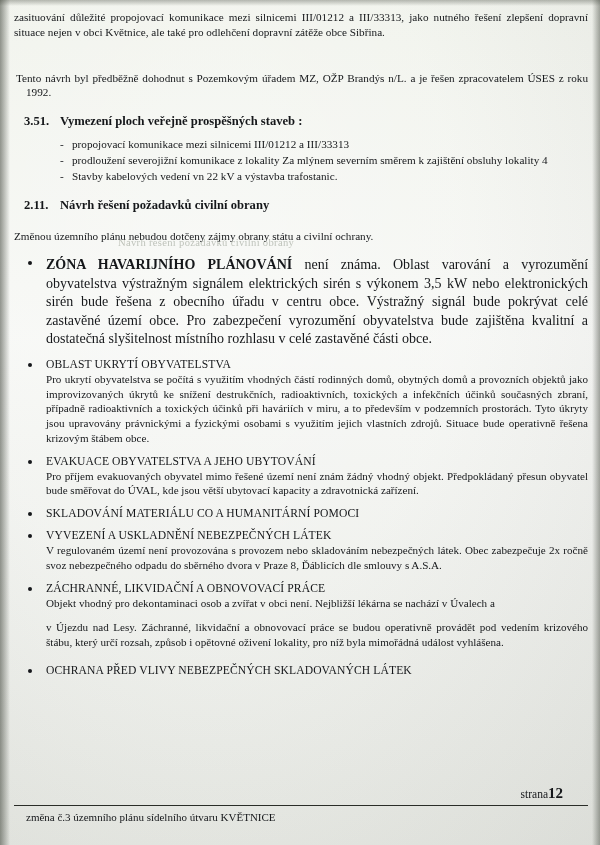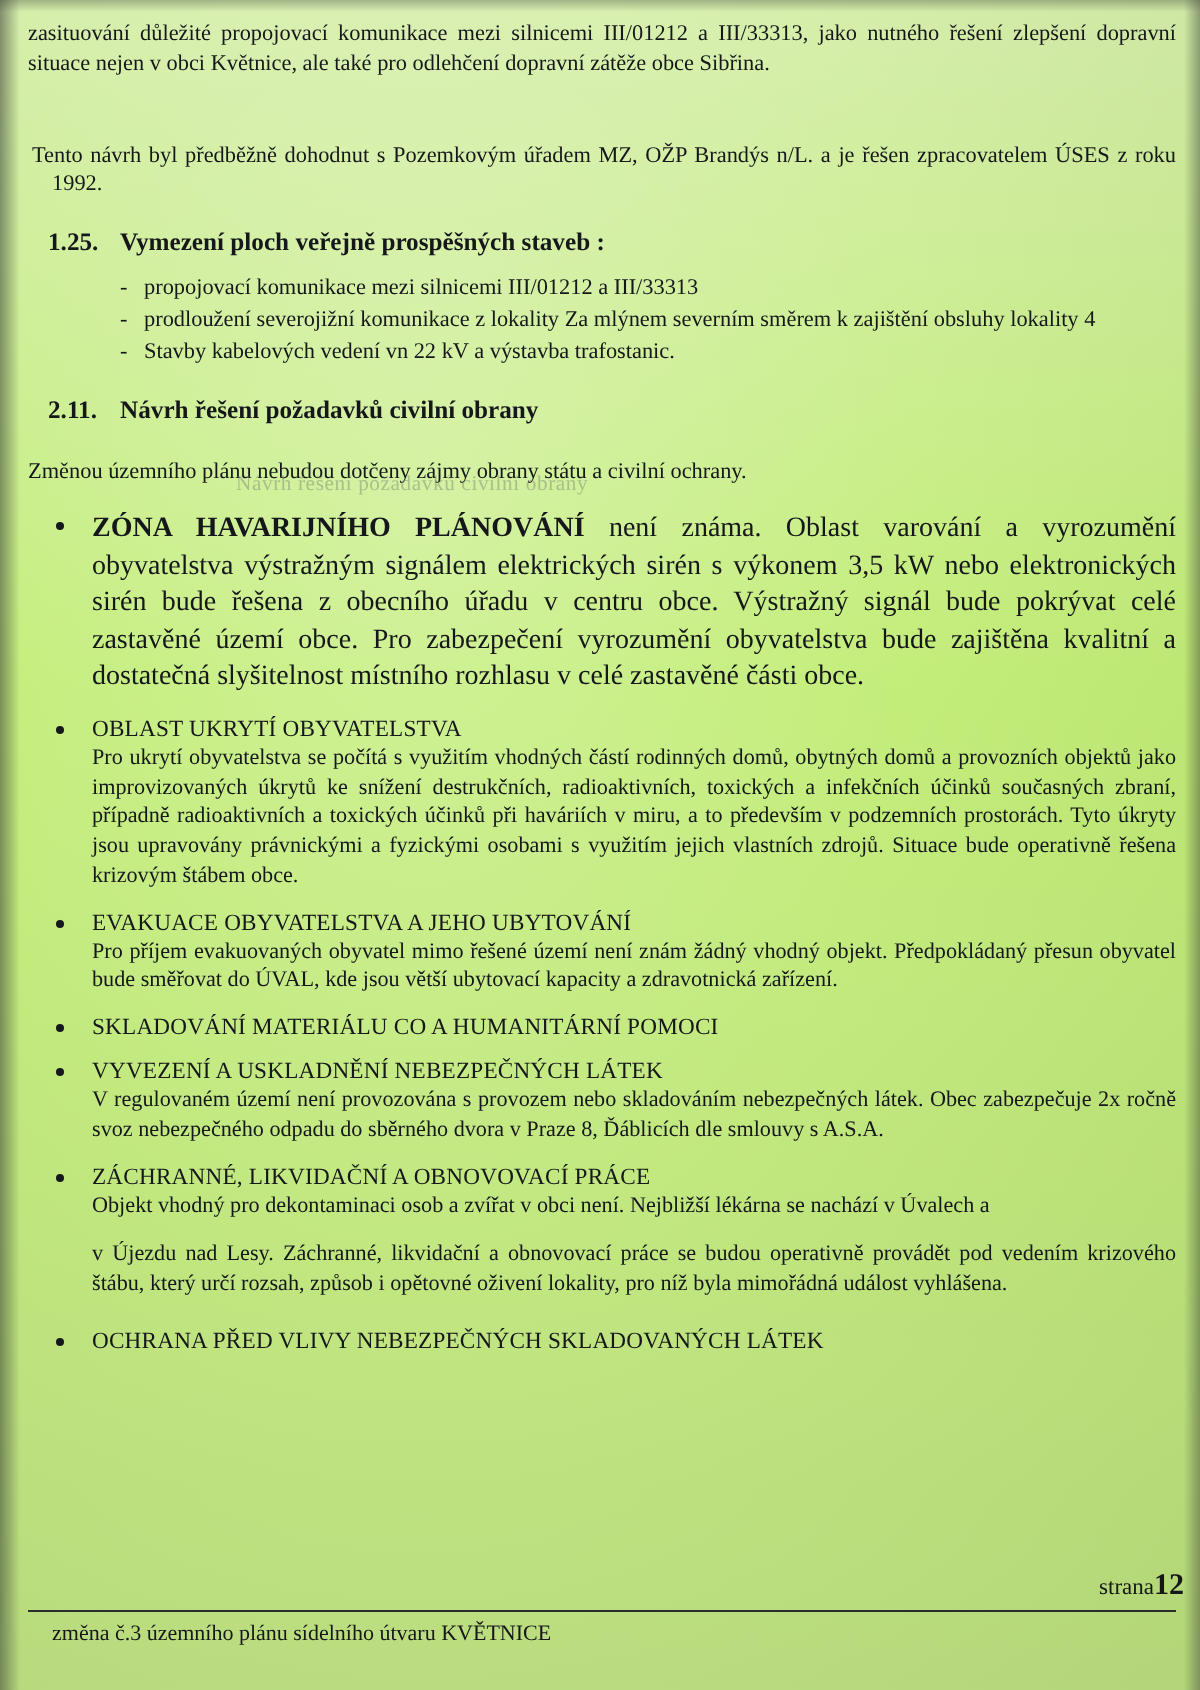--- a/index.html
+++ b/index.html
@@ -4,21 +4,21 @@
 <style>
   html, body {
     margin: 0;
     padding: 0;
     background: #8a8d82;
   }
   .page {
     position: relative;
     width: 600px;
     height: 845px;
-    background: #bef264;
+    background: #ffffff;
     overflow: hidden;
     font-family: "Liberation Serif", serif;
     color: #15171a;
   }
   
   .paper-tint {
     position: absolute;
     inset: 0;
     background:
       radial-gradient(ellipse at 35% 30%, rgba(255,255,255,0.28) 0%, rgba(255,255,255,0.06) 45%, rgba(0,0,0,0.05) 100%),
@@ -163,42 +163,42 @@
     border-top: 1.5px solid #2a2d28;
   }
   .footer-left {
     position: absolute;
     left: 26px;
     top: 6px;
     font-size: 11px;
   }
   .page-num {
     position: absolute;
-    right: 8px;
+    right: 37px;
     top: -20px;
     font-size: 11.5px;
   }
   .page-num b { font-size: 15px; }
 </style>
 </head>
 <body>
 
 <div class="page">
   <div class="paper-tint"></div>
 
   <div class="content">
 
     <p class="para">zasituování důležité propojovací komunikace mezi silnicemi III/01212 a III/33313, jako nutného řešení zlepšení dopravní situace nejen v obci Květnice, ale také pro odlehčení dopravní zátěže obce Sibřina.</p>
 
     <p class="para indent-hang small-gap">
       <span>Tento návrh byl předběžně dohodnut s Pozemkovým úřadem MZ, OŽP Brandýs n/L. a je řešen zpracovatelem ÚSES z roku 1992.</span>
     </p>
 
     <div class="section-head">
-      <span class="num">1.25.</span>
+      <span class="num">3.51.</span>
       <span class="ttl">Vymezení ploch veřejně prospěšných staveb :</span>
     </div>
 
     <ul class="dashlist">
       <li>propojovací komunikace mezi silnicemi III/01212 a III/33313</li>
       <li>prodloužení severojižní komunikace z lokality Za mlýnem severním směrem k zajištění obsluhy lokality 4</li>
       <li>Stavby kabelových vedení vn 22 kV a výstavba trafostanic.</li>
     </ul>
 
     <div class="section-head">

